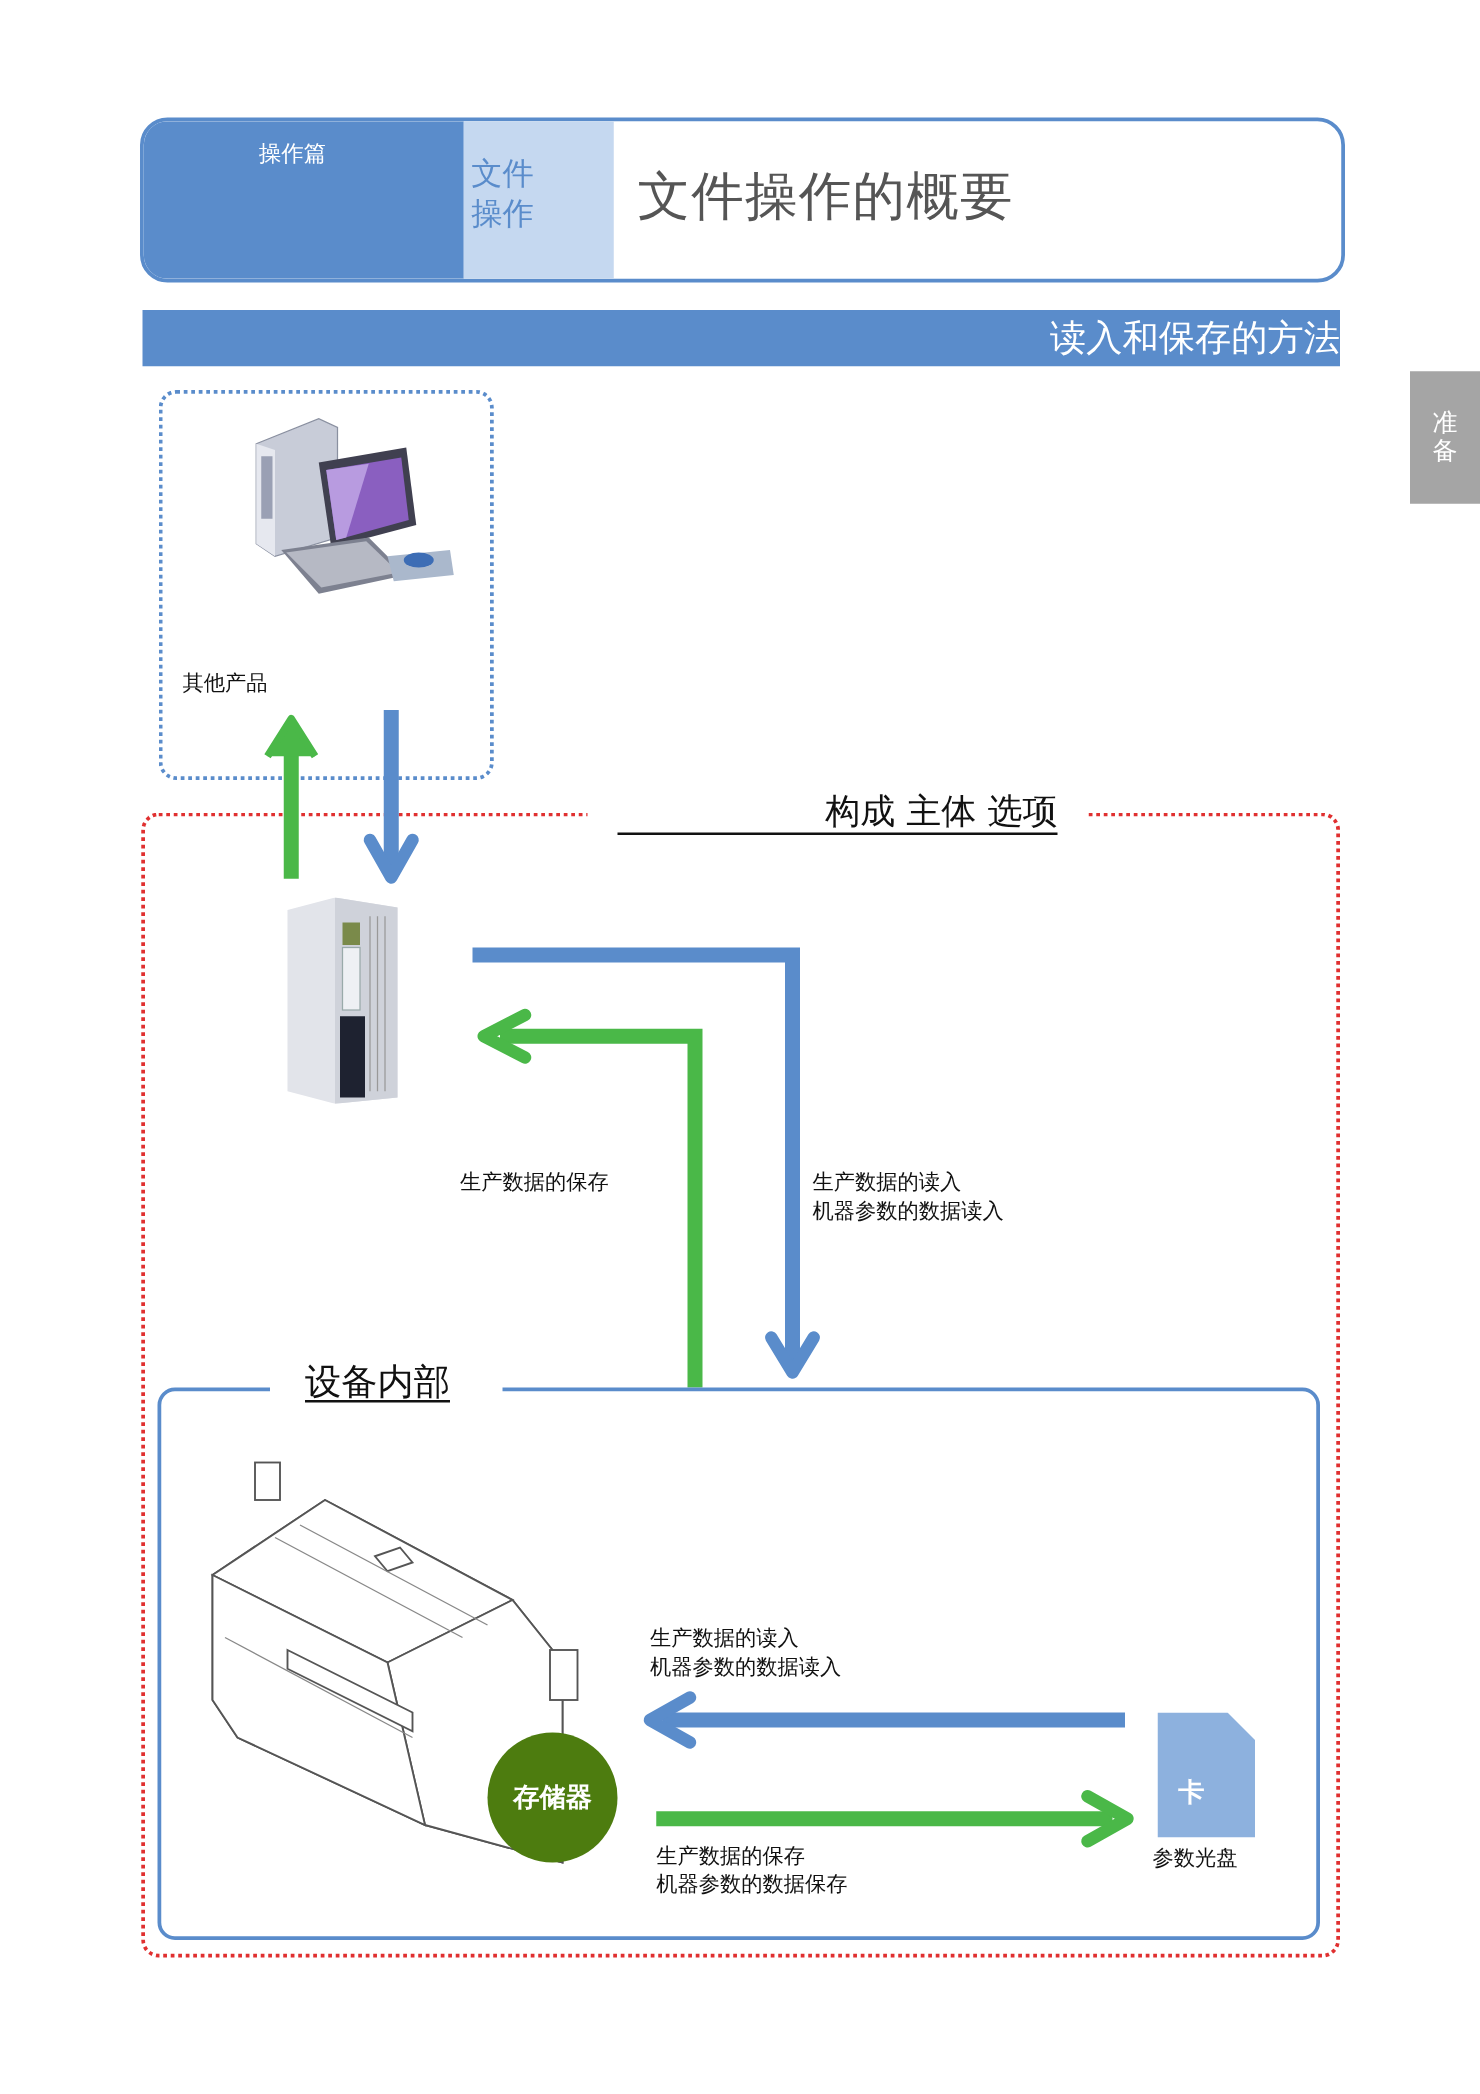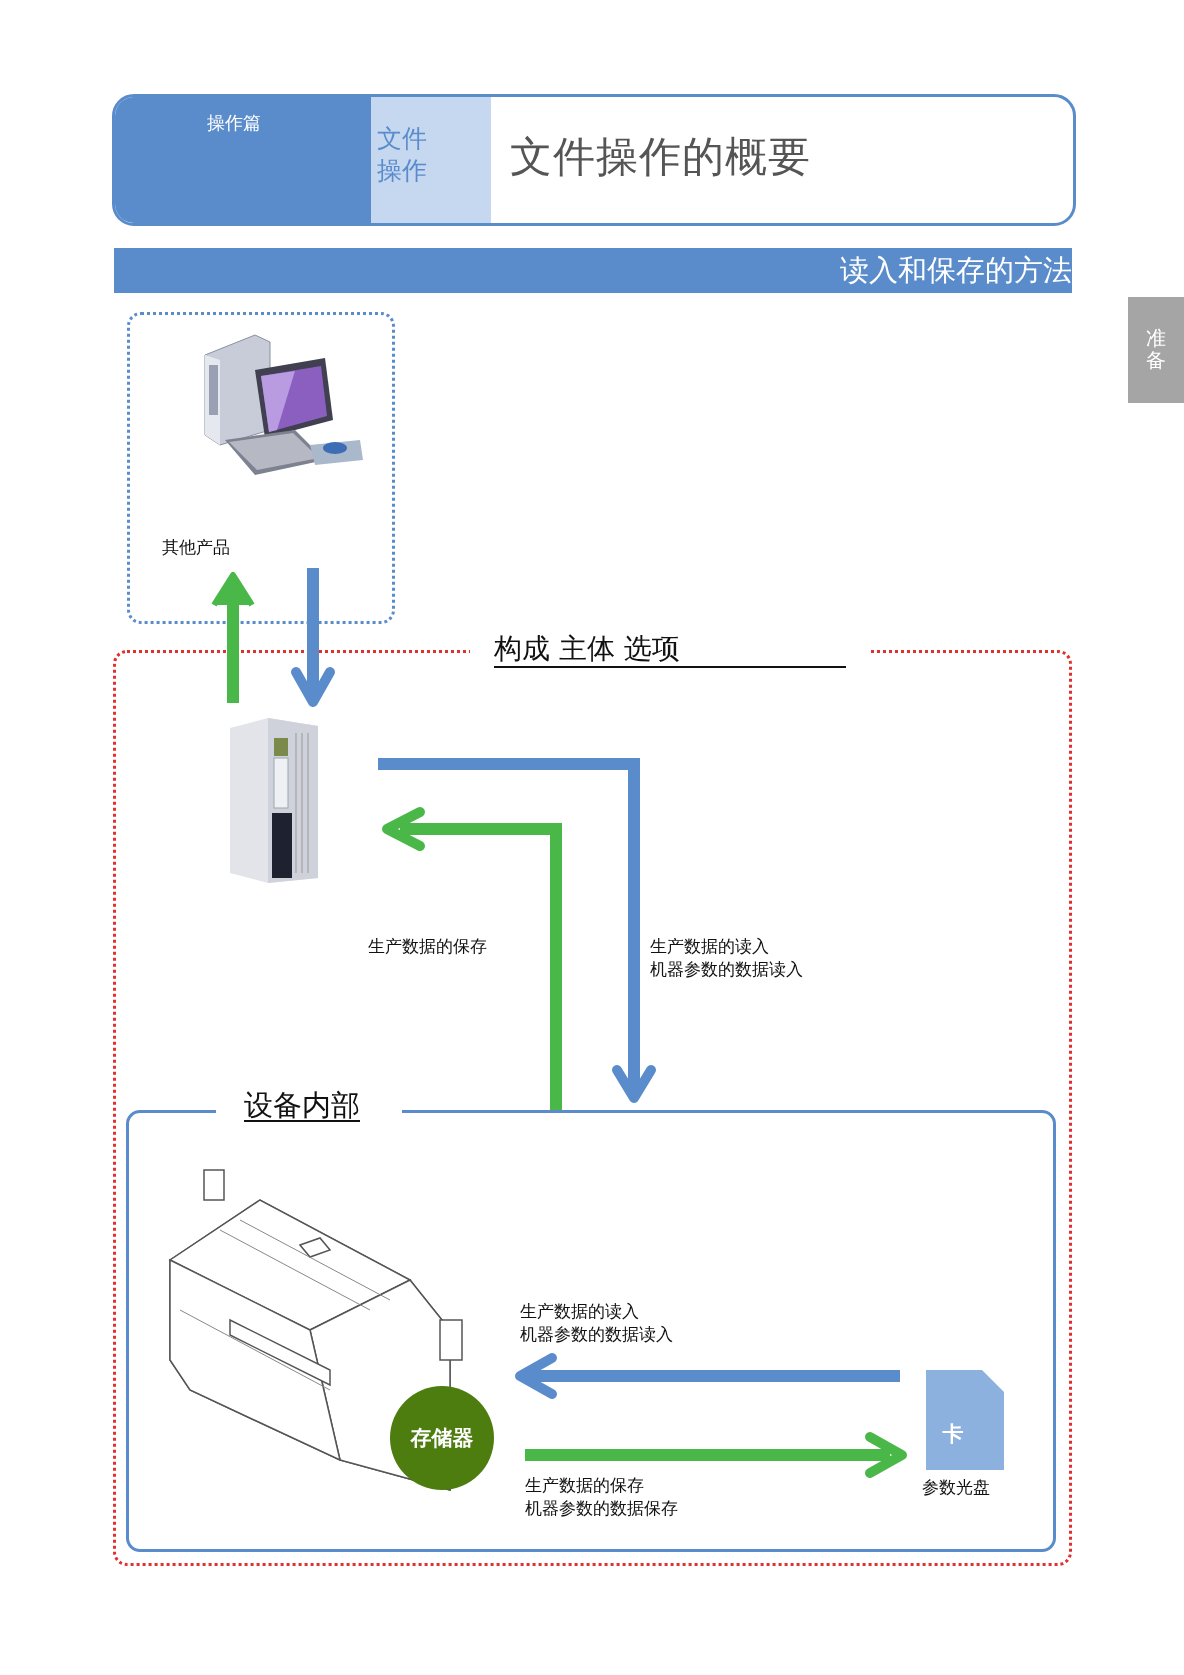--- a/index.html
+++ b/index.html
@@ -21,21 +21,21 @@
 
   .sidetab { left:1128px; top:297px; width:56px; height:106px; background:#a5a5a5;
              color:#fff; font-size:20px; text-align:center; line-height:22px; padding-top:30px; box-sizing:border-box; }
 
   .other-box { left:127px; top:312px; width:268px; height:312px; border:3px dotted #5a8ccb;
                border-radius:14px; box-sizing:border-box; }
   .red-box { left:113px; top:650px; width:959px; height:916px; border:3px dotted #e03030;
              border-radius:14px; box-sizing:border-box; }
   .red-gap { left:470px; top:640px; width:400px; height:20px; background:#fff; }
   .opt-label { left:494px; top:632px; width:352px; height:34px; border-bottom:2px solid #111;
-               font-size:28px; text-align:left; line-height:34px; }
+               font-size:28px; text-align:right; line-height:34px; }
   .inner-box { left:126px; top:1110px; width:930px; height:442px; border:3px solid #5a8ccb;
                border-radius:14px; box-sizing:border-box; }
   .inner-gap { left:216px; top:1098px; width:186px; height:24px; background:#fff; }
   .inner-label { left:244px; top:1086px; font-size:29px; text-decoration:underline; text-underline-offset:5px;text-align:center; }
 
   .lbl { font-size:17px; line-height:23px; color:#111; white-space:nowrap; }
 
   .storage { left:390px; top:1386px; width:104px; height:104px; border-radius:50%;
              background:#4d7c0f; color:#fff; font-size:21px; text-align:center; line-height:104px; font-weight:bold; }
   .card-txt { left:928px; top:1420px; width:50px; text-align:center; color:#fff; font-size:21px; font-weight:bold; }
@@ -69,21 +69,21 @@
   <polygon points="20,25 35,30 35,115 20,105" fill="#e6e8ef"></polygon>
   <rect x="24" y="35" width="9" height="50" fill="#9aa0b4"></rect>
   <polygon points="70,40 140,28 148,90 80,108" fill="#404050"></polygon>
   <polygon points="76,46 136,36 142,86 84,102" fill="#8a5fc0"></polygon>
   <polygon points="76,46 110,41 92,100 84,102" fill="#b89be0"></polygon>
   <polygon points="40,110 110,100 140,130 70,145" fill="#7d8190"></polygon>
   <polygon points="44,112 108,103 134,128 72,140" fill="#b6b9c4"></polygon>
   <polygon points="125,115 175,110 178,130 130,135" fill="#aab8cc"></polygon>
   <ellipse cx="150" cy="118" rx="12" ry="6" fill="#3d6db5"></ellipse>
 </svg>
-<div class="abs lbl" style="left:162px;top:536px">其他产品</div>
+<div class="abs lbl" style="left:146px;top:536px">其他产品</div>
 
 <div class="abs red-box"></div>
 <div class="abs red-gap"></div>
 <div class="abs opt-label">构成 主体  选项</div>
 
 <svg class="abs" style="left:228px;top:718px" width="96" height="165">
   <polygon points="2,10 40,0 90,8 90,160 40,165 2,155" fill="#e2e4ea"></polygon>
   <polygon points="40,0 90,8 90,160 40,165" fill="#cfd2da"></polygon>
   <rect x="46" y="20" width="14" height="18" fill="#7a8a4a"></rect>
   <rect x="46" y="40" width="14" height="50" fill="#eef0f4" stroke="#9aa"></rect>

